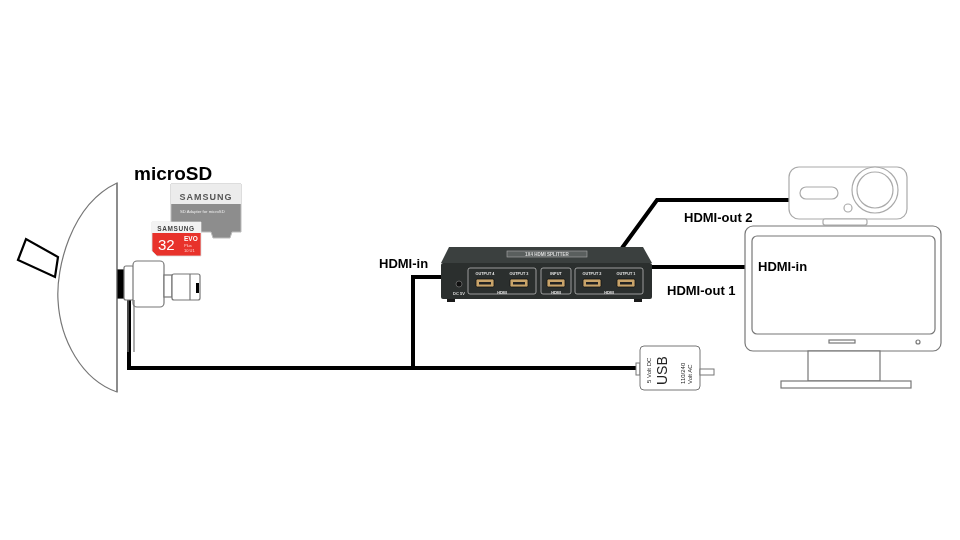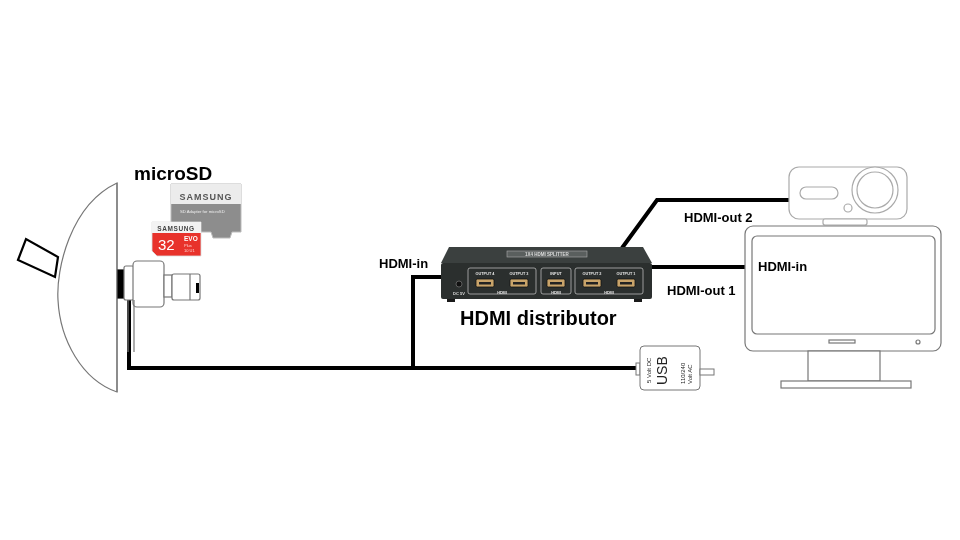--- a/index.html
+++ b/index.html
@@ -120,19 +120,18 @@
       <rect x="745" y="226" width="196" height="125" rx="8"></rect>
       <rect x="752" y="236" width="183" height="98" rx="5"></rect>
       <rect x="829" y="340" width="26" height="3"></rect>
       <circle cx="918" cy="342" r="2"></circle>
       <rect x="808" y="351" width="72" height="30" fill="#fff"></rect>
       <rect x="781" y="381" width="130" height="7"></rect>
     </g>
   </svg>
 
   <div class="lbl big" style="left:134px; top:152px;margin-top:11px;">microSD</div>
-  <div class="lbl mid" style="left:460px; top:307px;">HDMI distributor</div>
   <div class="lbl small" style="left:379px; top:256px;">HDMI-in</div>
   <div class="lbl small" style="left:667px; top:271px;margin-top:12px;">HDMI-out 1</div>
   <div class="lbl small" style="left:664px; top:210px;padding-left:20px;">HDMI-out 2</div>
   <div class="lbl small" style="left:758px; top:259px;">HDMI-in</div>
 
 </div>
 
 </body></html>

